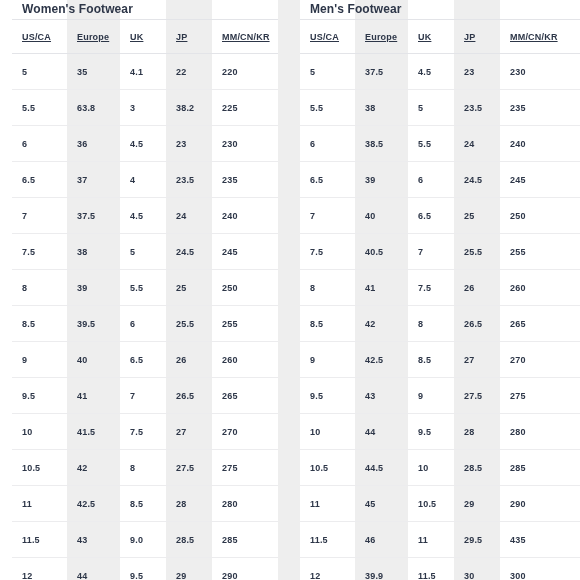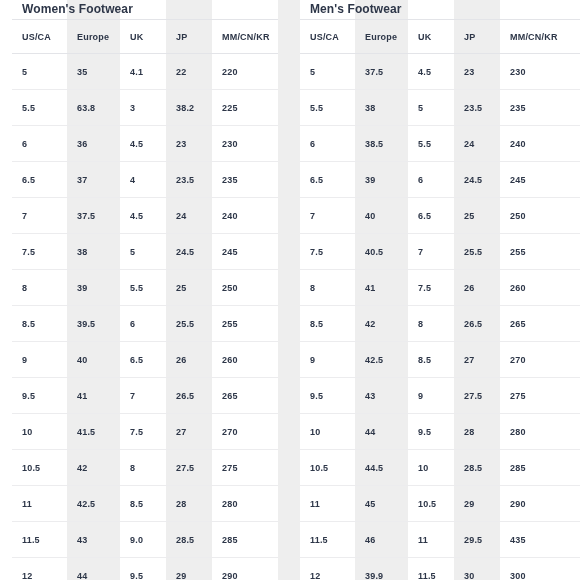--- a/index.html
+++ b/index.html
@@ -56,20 +56,21 @@
     letter-spacing: 0.1px;
     line-height: 19px;
     white-space: nowrap;
   }
 
   
   tr.head-row td {
     height: 33px;
     border-top: 1px solid #e3e4e8;
     border-bottom: 1px solid #e3e4e8;
+    text-decoration: underline;
   }
   tr.head-row td.no-rule { border-top: none; border-bottom: none; }
   tr.head-row .cell-inner {
     padding-left: 10px;
     font-size: 9px;
     font-weight: 600;
     color: #2d3648;
     letter-spacing: 0.2px;
     white-space: nowrap;
   }

